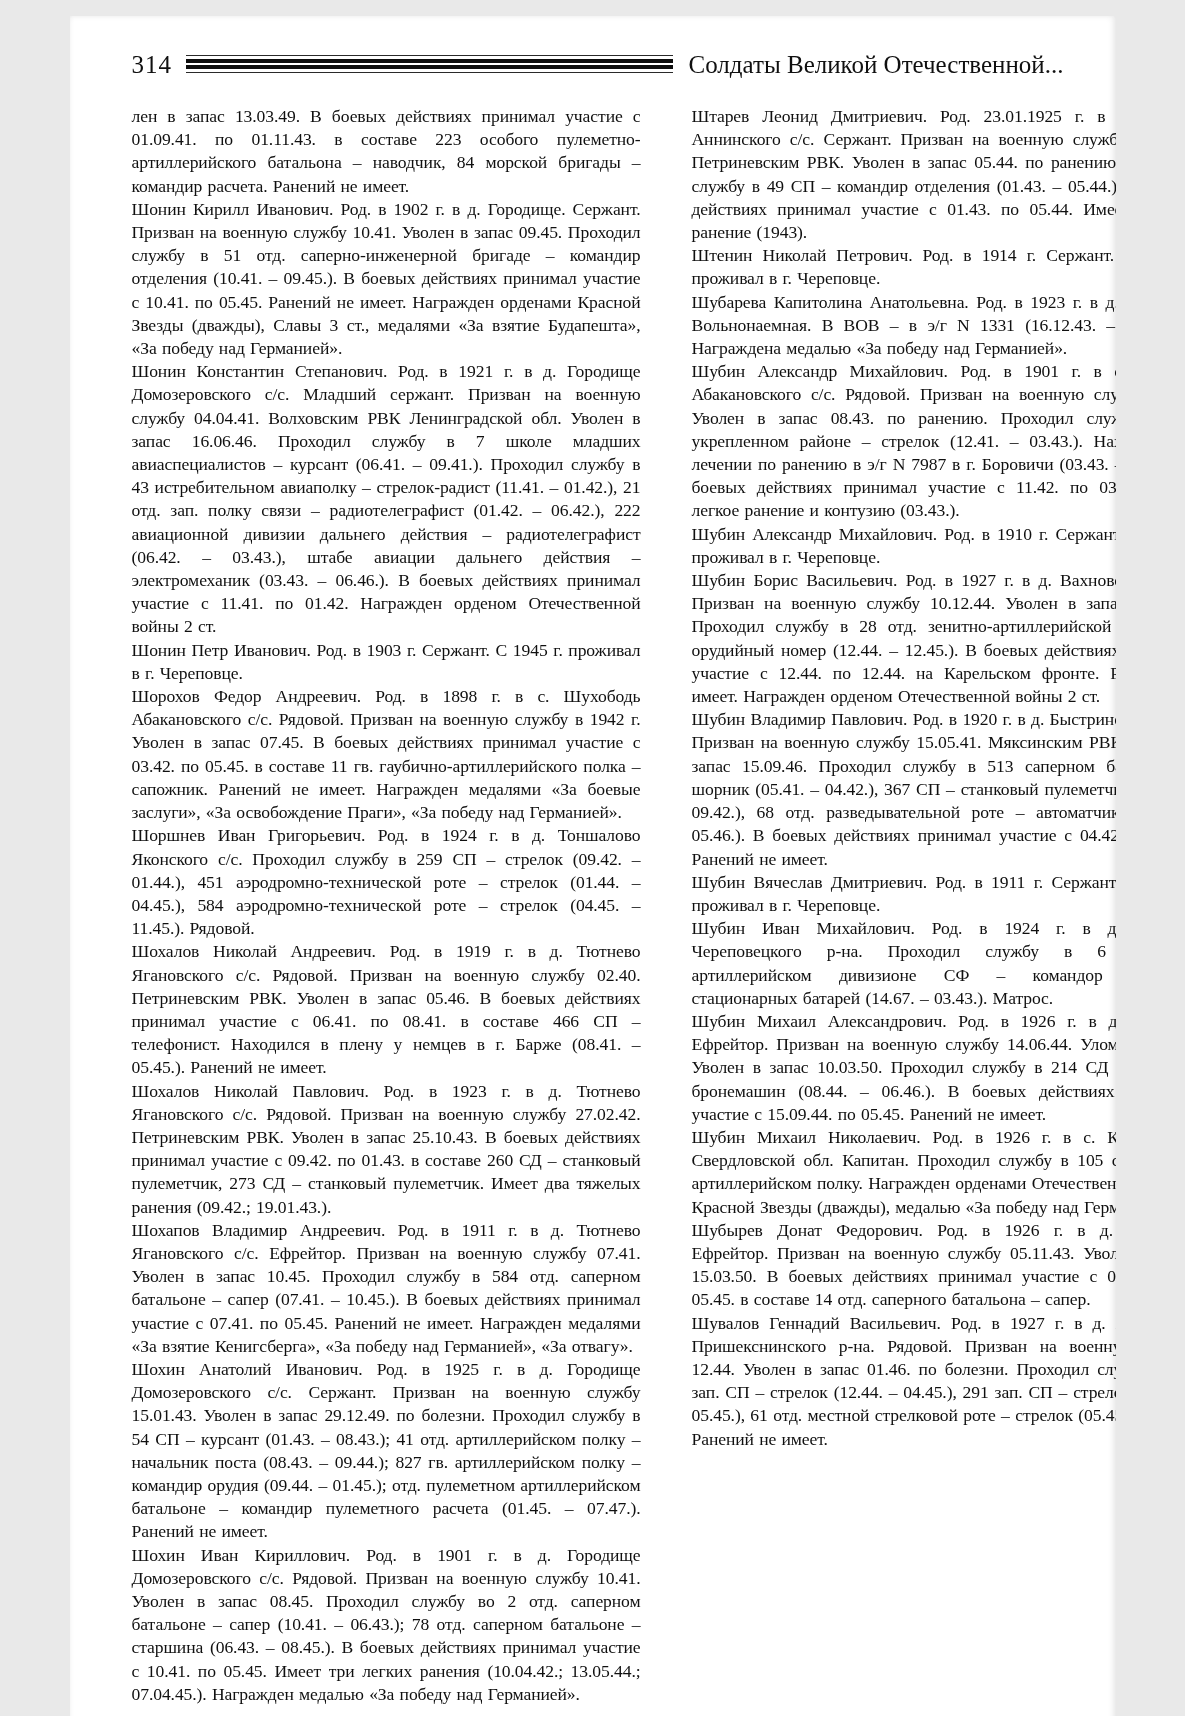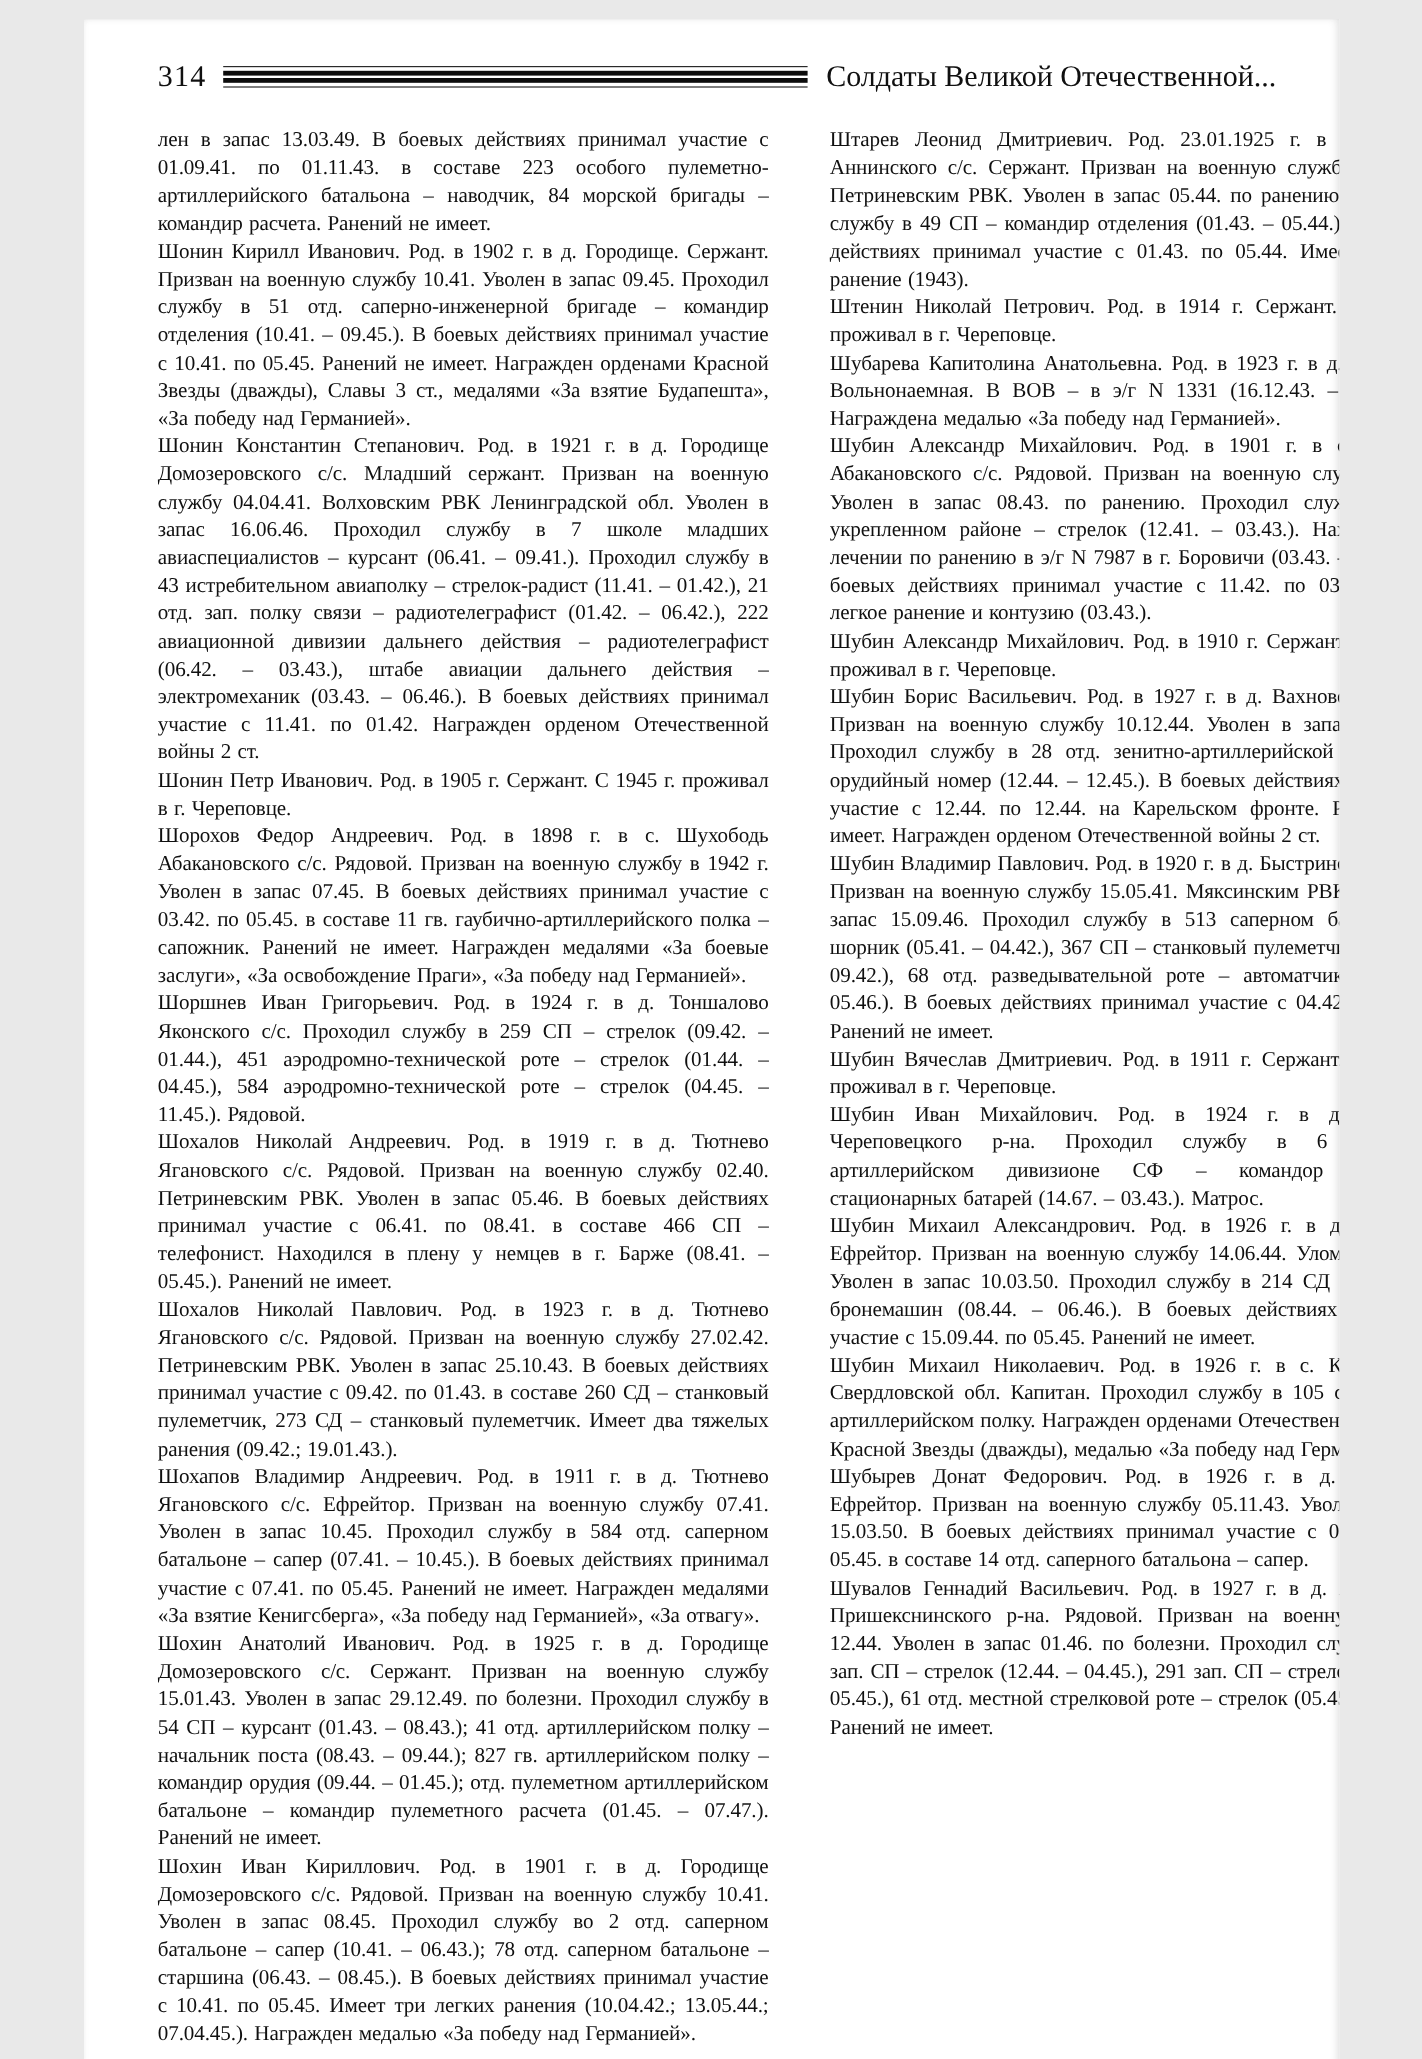--- a/index.html
+++ b/index.html
@@ -93,21 +93,21 @@
   <header class="page-header">
     <span class="page-number">314</span>
     <span class="header-rule"></span>
     <span class="running-title">Солдаты Великой Отечественной...</span>
   </header>
   <main class="columns">
     <section class="column column-left">
         <p class="entry">лен в запас 13.03.49. В боевых действиях принимал участие с 01.09.41. по 01.11.43. в составе 223 особого пулеметно-артиллерийского батальона – наводчик, 84 морской бригады – командир расчета. Ранений не имеет.</p>
         <p class="entry">Шонин Кирилл Иванович. Род. в 1902 г. в д. Городище. Сержант. Призван на военную службу 10.41. Уволен в запас 09.45. Проходил службу в 51 отд. саперно-инженерной бригаде – командир отделения (10.41. – 09.45.). В боевых действиях принимал участие с 10.41. по 05.45. Ранений не имеет. Награжден орденами Красной Звезды (дважды), Славы 3 ст., медалями «За взятие Будапешта», «За победу над Германией».</p>
         <p class="entry">Шонин Константин Степанович. Род. в 1921 г. в д. Городище Домозеровского с/с. Младший сержант. Призван на военную службу 04.04.41. Волховским РВК Ленинградской обл. Уволен в запас 16.06.46. Проходил службу в 7 школе младших авиаспециалистов – курсант (06.41. – 09.41.). Проходил службу в 43 истребительном авиаполку – стрелок-радист (11.41. – 01.42.), 21 отд. зап. полку связи – радиотелеграфист (01.42. – 06.42.), 222 авиационной дивизии дальнего действия – радиотелеграфист (06.42. – 03.43.), штабе авиации дальнего действия – электромеханик (03.43. – 06.46.). В боевых действиях принимал участие с 11.41. по 01.42. Награжден орденом Отечественной войны 2 ст.</p>
-        <p class="entry">Шонин Петр Иванович. Род. в 1905 г. Сержант. С 1945 г. проживал в г. Череповце.</p>
+        <p class="entry">Шонин Петр Иванович. Род. в 1903 г. Сержант. С 1945 г. проживал в г. Череповце.</p>
         <p class="entry">Шорохов Федор Андреевич. Род. в 1898 г. в с. Шухободь Абакановского с/с. Рядовой. Призван на военную службу в 1942 г. Уволен в запас 07.45. В боевых действиях принимал участие с 03.42. по 05.45. в составе 11 гв. гаубично-артиллерийского полка – сапожник. Ранений не имеет. Награжден медалями «За боевые заслуги», «За освобождение Праги», «За победу над Германией».</p>
         <p class="entry">Шоршнев Иван Григорьевич. Род. в 1924 г. в д. Тоншалово Яконского с/с. Проходил службу в 259 СП – стрелок (09.42. – 01.44.), 451 аэродромно-технической роте – стрелок (01.44. – 04.45.), 584 аэродромно-технической роте – стрелок (04.45. – 11.45.). Рядовой.</p>
         <p class="entry">Шохалов Николай Андреевич. Род. в 1919 г. в д. Тютнево Ягановского с/с. Рядовой. Призван на военную службу 02.40. Петриневским РВК. Уволен в запас 05.46. В боевых действиях принимал участие с 06.41. по 08.41. в составе 466 СП – телефонист. Находился в плену у немцев в г. Барже (08.41. – 05.45.). Ранений не имеет.</p>
         <p class="entry">Шохалов Николай Павлович. Род. в 1923 г. в д. Тютнево Ягановского с/с. Рядовой. Призван на военную службу 27.02.42. Петриневским РВК. Уволен в запас 25.10.43. В боевых действиях принимал участие с 09.42. по 01.43. в составе 260 СД – станковый пулеметчик, 273 СД – станковый пулеметчик. Имеет два тяжелых ранения (09.42.; 19.01.43.).</p>
         <p class="entry">Шохапов Владимир Андреевич. Род. в 1911 г. в д. Тютнево Ягановского с/с. Ефрейтор. Призван на военную службу 07.41. Уволен в запас 10.45. Проходил службу в 584 отд. саперном батальоне – сапер (07.41. – 10.45.). В боевых действиях принимал участие с 07.41. по 05.45. Ранений не имеет. Награжден медалями «За взятие Кенигсберга», «За победу над Германией», «За отвагу».</p>
         <p class="entry">Шохин Анатолий Иванович. Род. в 1925 г. в д. Городище Домозеровского с/с. Сержант. Призван на военную службу 15.01.43. Уволен в запас 29.12.49. по болезни. Проходил службу в 54 СП – курсант (01.43. – 08.43.); 41 отд. артиллерийском полку – начальник поста (08.43. – 09.44.); 827 гв. артиллерийском полку – командир орудия (09.44. – 01.45.); отд. пулеметном артиллерийском батальоне – командир пулеметного расчета (01.45. – 07.47.). Ранений не имеет.</p>
         <p class="entry">Шохин Иван Кириллович. Род. в 1901 г. в д. Городище Домозеровского с/с. Рядовой. Призван на военную службу 10.41. Уволен в запас 08.45. Проходил службу во 2 отд. саперном батальоне – сапер (10.41. – 06.43.); 78 отд. саперном батальоне – старшина (06.43. – 08.45.). В боевых действиях принимал участие с 10.41. по 05.45. Имеет три легких ранения (10.04.42.; 13.05.44.; 07.04.45.). Награжден медалью «За победу над Германией».</p>
       </section>
     <section class="column column-right">
         <p class="entry">Штарев Леонид Дмитриевич. Род. 23.01.1925 г. в д. Попово Аннинского с/с. Сержант. Призван на военную службу 07.01.43. Петриневским РВК. Уволен в запас 05.44. по ранению. Проходил службу в 49 СП – командир отделения (01.43. – 05.44.). В боевых действиях принимал участие с 01.43. по 05.44. Имеет тяжелое ранение (1943).</p>

